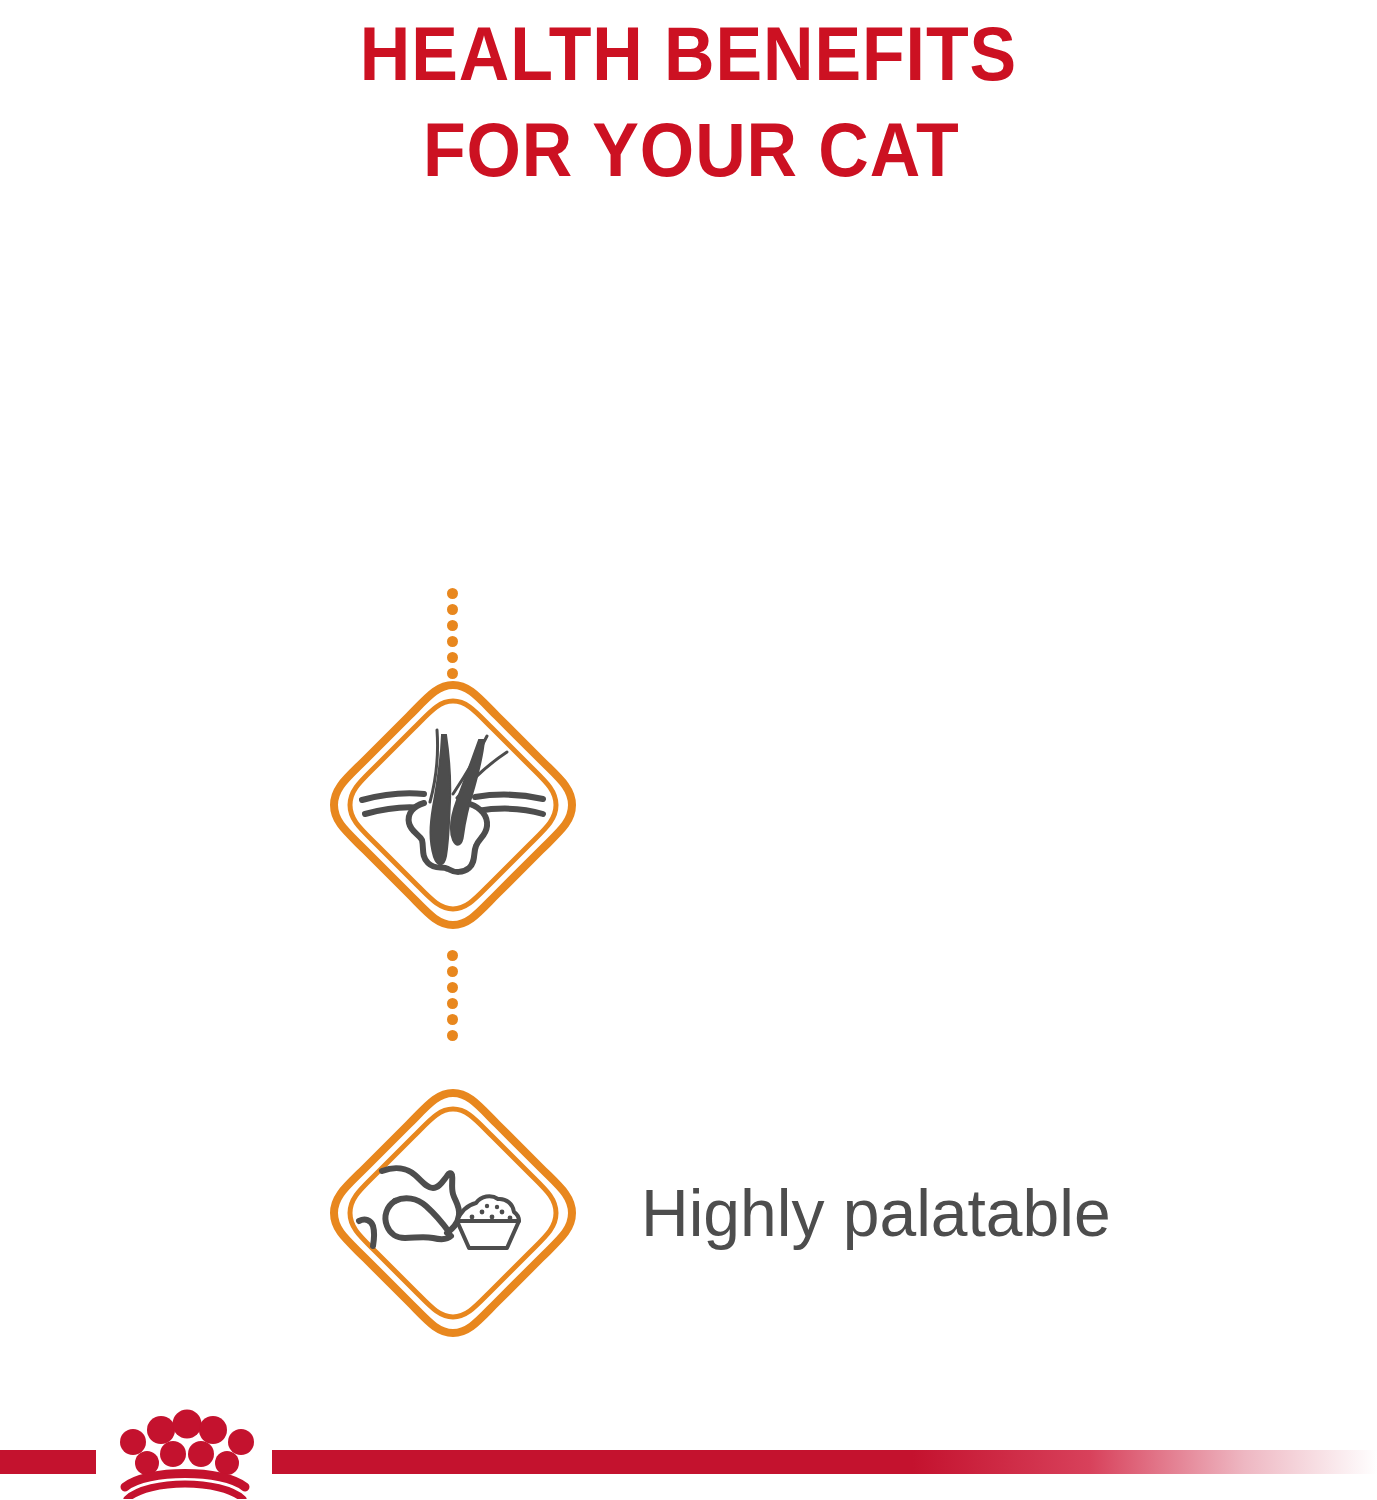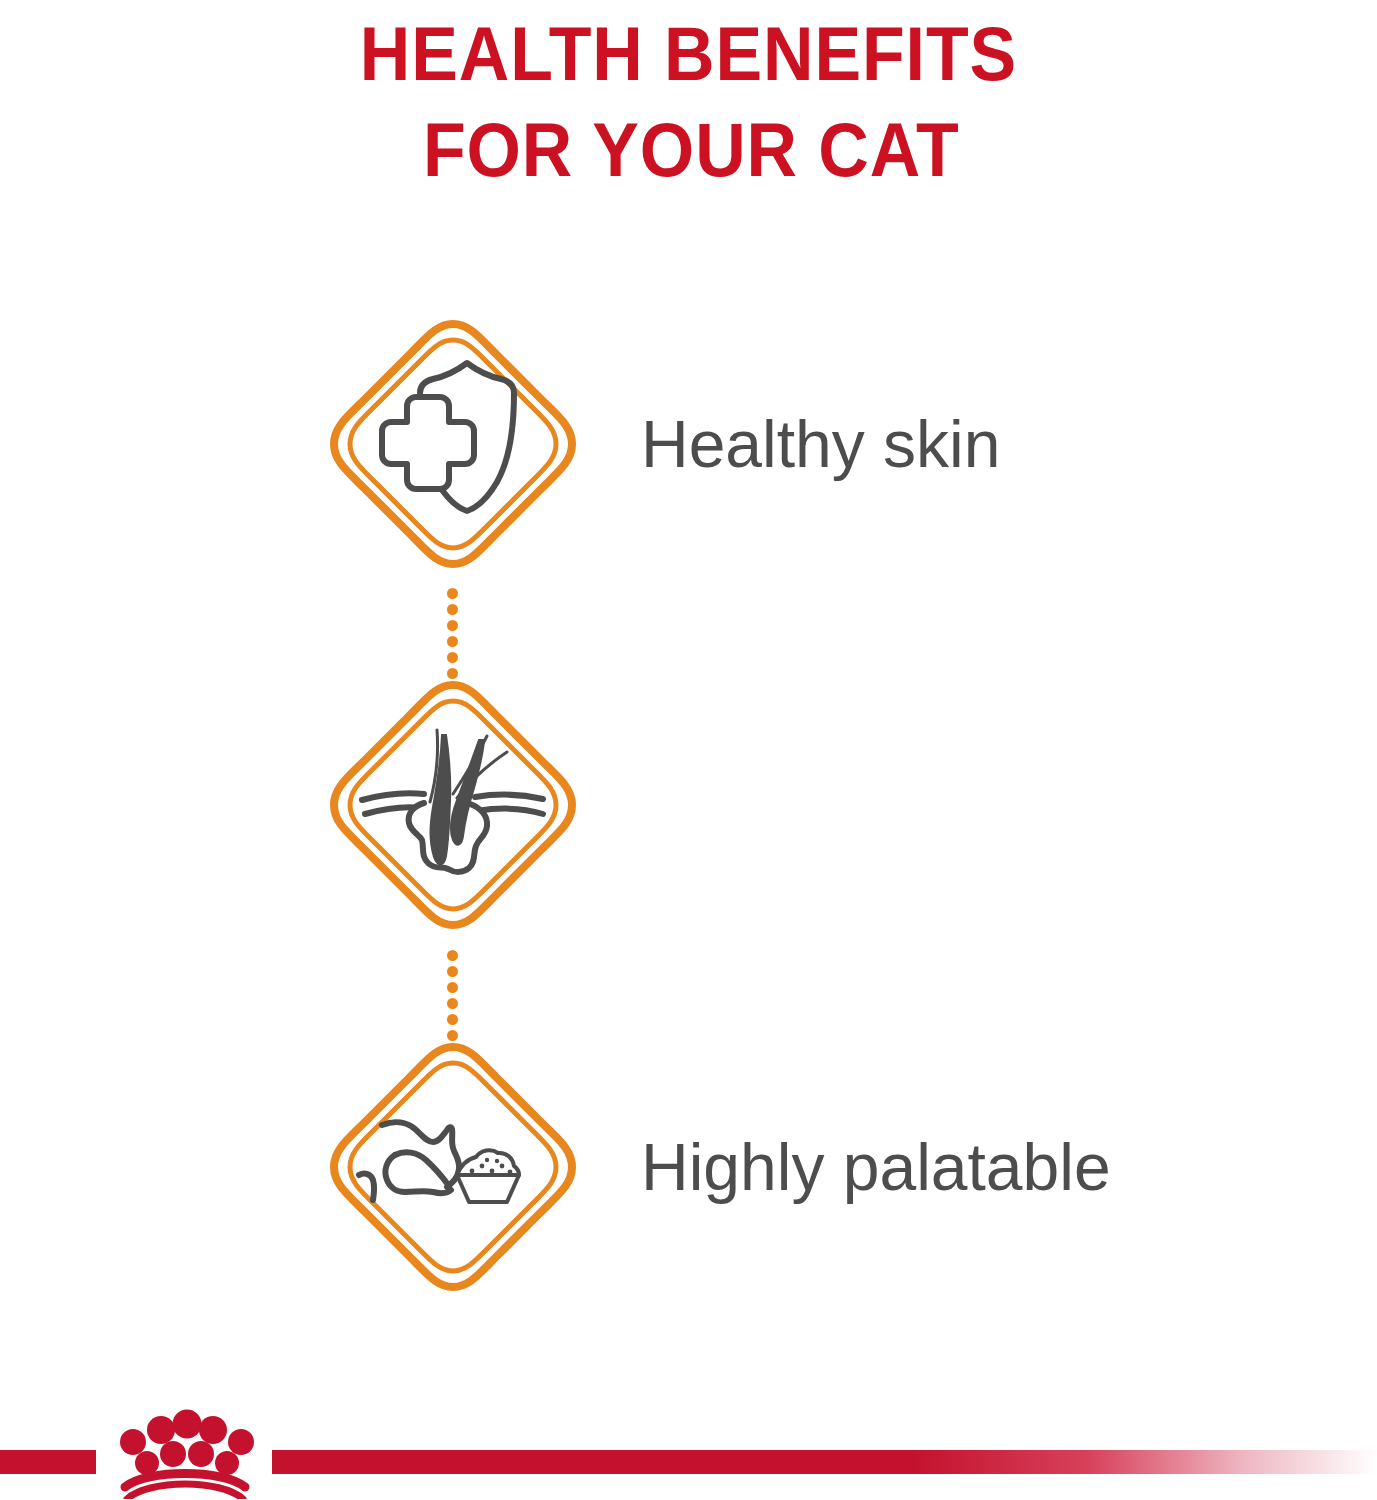--- a/index.html
+++ b/index.html
@@ -40,21 +40,21 @@
     left:0;top:0;width:1377px;height:1500px;
   }
   .benefit{
     position:absolute;
     left:0;width:1377px;
     height:250px;
     display:block;
   }
   .benefit.b1{ top:319px; }
   .benefit.b2{ top:680px; }
-  .benefit.b3{ top:1042px; }
+  .benefit.b3{ top:1088px; }
 
   .badge{
     position:absolute;
     left:329px;top:0;
     width:248px;height:250px;
   }
   .badge svg{display:block;width:248px;height:250px;}
 
   .benefit-label{
     position:absolute;
@@ -116,50 +116,20 @@
 
 <div class="page">
 
   <div class="title">
     <span class="title-line l1">HEALTH BENEFITS</span>
     <span class="title-line l2">FOR YOUR CAT</span>
   </div>
 
   <div class="benefits">
 
-    <div class="benefit b1">
-      <div class="badge">
-        <svg viewBox="0 0 248 250" xmlns="http://www.w3.org/2000/svg">
-
-          <path d="M124 5 C140 5 150 18 168 36 L212 80 C230 98 243 108 243 125
-                   C243 142 230 152 212 170 L168 214 C150 232 140 245 124 245
-                   C108 245 98 232 80 214 L36 170 C18 152 5 142 5 125
-                   C5 108 18 98 36 80 L80 36 C98 18 108 5 124 5 Z" fill="none" stroke="#e8871e" stroke-width="8" stroke-linejoin="round"></path>
-
-          <path d="M124 21 C138 21 147 32 163 48 L200 85 C216 101 227 110 227 125
-                   C227 140 216 149 200 165 L163 202 C147 218 138 229 124 229
-                   C110 229 101 218 85 202 L48 165 C32 149 21 140 21 125
-                   C21 110 32 101 48 85 L85 48 C101 32 110 21 124 21 Z" fill="none" stroke="#e8871e" stroke-width="5" stroke-linejoin="round"></path>
-
-          <path d="M91 74 C91 66 96 62 104 60 C118 57 130 50 138 44
-                   C146 50 158 57 172 60 C180 62 185 66 185 74
-                   C185 108 181 140 168 163 C158 180 147 189 138 192
-                   C129 189 118 180 108 163 C105 158 102 152 100 146" fill="none" stroke="#4d4d4d" stroke-width="6" stroke-linecap="round" stroke-linejoin="round"></path>
-
-          <path d="M87 78 L111 78 A9 9 0 0 1 120 87 L120 103 L136 103
-                   A9 9 0 0 1 145 112 L145 136 A9 9 0 0 1 136 145 L120 145
-                   L120 161 A9 9 0 0 1 111 170 L87 170 A9 9 0 0 1 78 161
-                   L78 145 L62 145 A9 9 0 0 1 53 136 L53 112 A9 9 0 0 1 62 103
-                   L78 103 L78 87 A9 9 0 0 1 87 78 Z" fill="#ffffff" stroke="#4d4d4d" stroke-width="6" stroke-linejoin="round"></path>
-        </svg>
-      </div>
-      <div class="benefit-label">
-        <span>Healthy skin</span>
-      </div>
-    </div>
 
     <div class="connector c1">
       <div class="dot"></div>
       <div class="dot"></div>
       <div class="dot"></div>
       <div class="dot"></div>
       <div class="dot"></div>
       <div class="dot"></div>
     </div>
 

